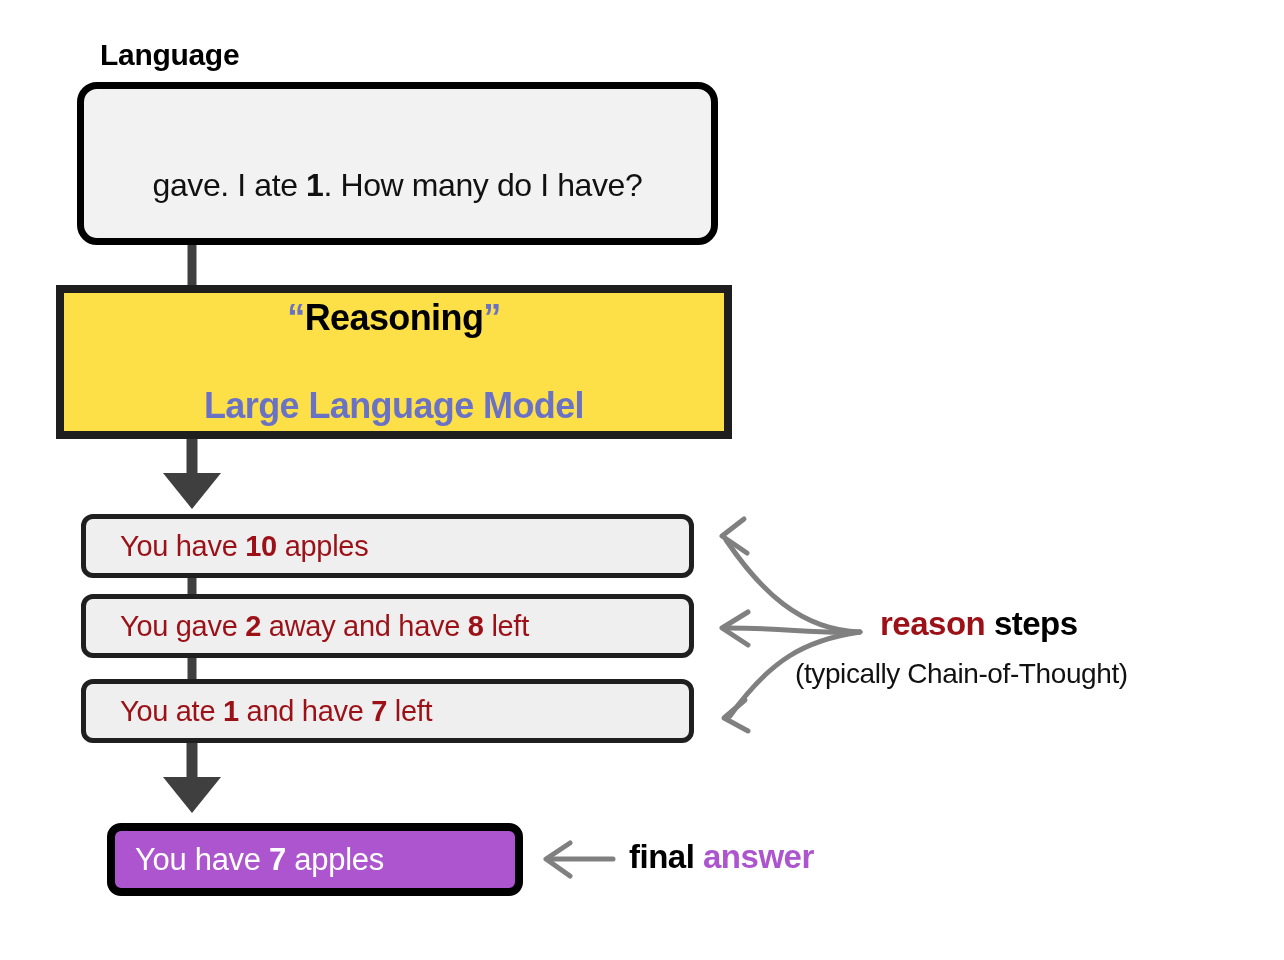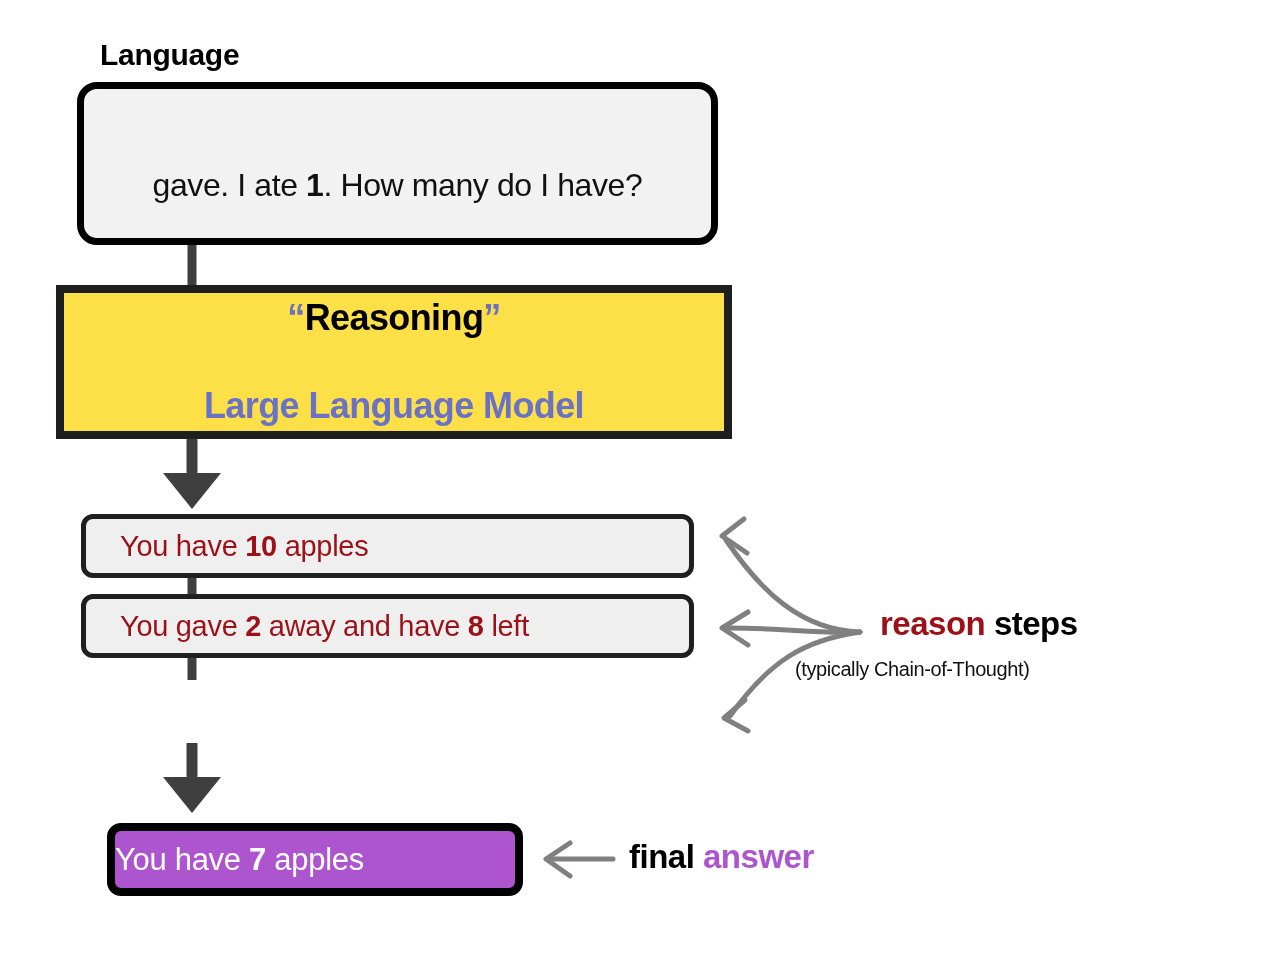--- a/index.html
+++ b/index.html
@@ -77,34 +77,34 @@
   #answer-box{
     position:absolute;left:107px;top:823px;
     width:416px;height:73px;
     box-sizing:border-box;
     background:#ac55ce;
     border:8px solid #000000;
     border-radius:14px;
     display:flex;align-items:center;
   }
   #answer-text{
-    font-size:31px;color:#ffffff;letter-spacing:-0.3px;
+    font-size:31px;color:#ffffff;padding-left:20px;letter-spacing:-0.3px;
   }
   #answer-text b{font-weight:bold;}
 
   
   #reason-label{
     position:absolute;left:880px;top:605px;
     font-size:33px;font-weight:bold;letter-spacing:-0.5px;white-space:nowrap;
   }
   #reason-label .r{color:#9b1117;}
   #reason-label .s{color:#000;}
   #reason-sublabel{
     position:absolute;left:795px;top:658px;
-    font-size:20px;color:#111;letter-spacing:-0.4px;white-space:nowrap;
+    font-size:28px;color:#111;letter-spacing:-0.4px;white-space:nowrap;
   }
   #final-label{
     position:absolute;left:629px;top:838px;
     font-size:33px;font-weight:bold;letter-spacing:-0.5px;white-space:nowrap;
   }
   #final-label .f{color:#000;}
   #final-label .a{color:#ac55ce;}
 
   svg.overlay{position:absolute;left:0;top:0;width:1284px;height:960px;pointer-events:none;}
 </style>
@@ -159,20 +159,23 @@
     <div id="llm-title"><span class="q">“</span><span>Reasoning</span><span class="q">”</span></div>
     <div id="llm-subtitle">Large Language Model</div>
   </div>
 
   <div class="step-box" id="step-box-0">
     <div class="step-text"><span>You have </span><b>10</b><span> apples</span></div>
   </div>
   <div class="step-box" id="step-box-1">
     <div class="step-text"><span>You gave </span><b>2</b><span> away and have </span><b>8</b><span> left</span></div>
   </div>
+  <div class="step-box" id="step-box-2">
+    <div class="step-text"><span>You ate </span><b>1</b><span> and have </span><b>7</b><span> left</span></div>
+  </div>
 
   <div id="answer-box">
     <div id="answer-text"><span>You have </span><b>7</b><span> apples</span></div>
   </div>
 
   <div id="reason-label"><span class="r">reason</span><span class="s"> steps</span></div>
   <div id="reason-sublabel">(typically Chain-of-Thought)</div>
 
   <div id="final-label"><span class="f">final </span><span class="a">answer</span></div>
 

